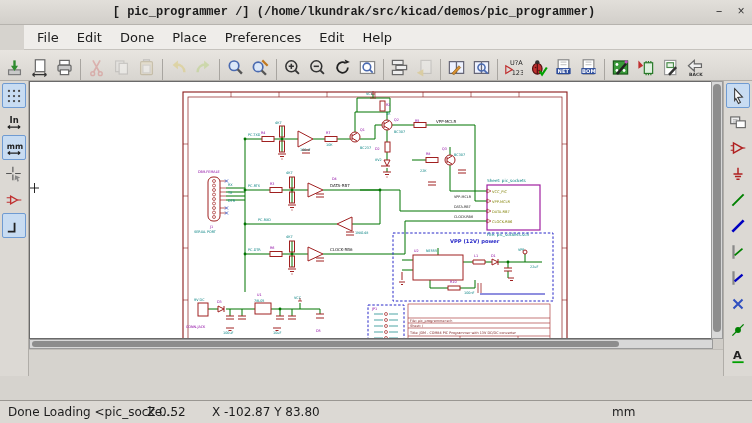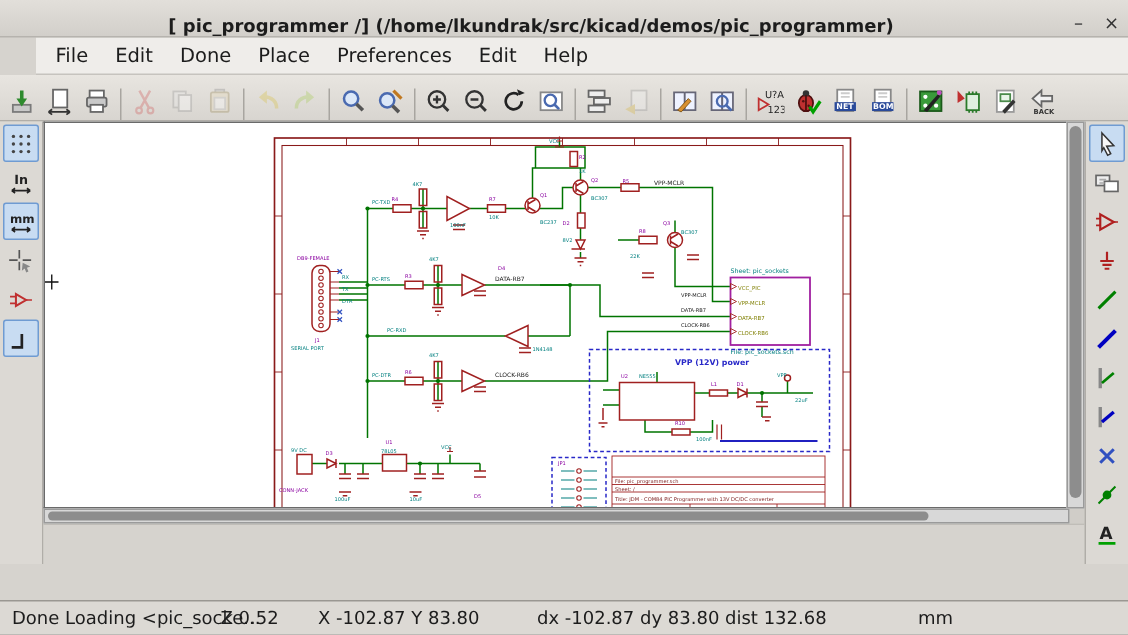--- a/index.html
+++ b/index.html
@@ -1,18 +1,18 @@
 <!DOCTYPE html>
 <html><head>
 <meta charset="utf-8">
 <style>
   html,body{margin:0;padding:0;background:#b8b5b0;font-family:"DejaVu Sans",sans-serif;}
   .window{width:752px;height:423px;background:#d6d3ce;display:flex;flex-direction:column;outline:1px solid #7a7a7a;overflow:hidden;}
   
-  .titlebar{height:24px;background:linear-gradient(#e2dfda,#d2cfca);border-bottom:1px solid #b6b3ae;display:flex;align-items:flex-end;position:relative;flex:0 0 24px;}
+  .titlebar{height:24px;background:linear-gradient(#e2dfda,#d2cfca);border-bottom:1px solid #b6b3ae;display:flex;align-items:center;position:relative;flex:0 0 24px;font-family:Liberation Mono, monospace;}
   .titlebar .title{flex:1;text-align:center;font-size:12px;font-weight:bold;color:#1c1c1c;white-space:nowrap;overflow:hidden;}
   .winbtn{width:22px;height:18px;text-align:center;font-size:12px;color:#333;line-height:18px;cursor:default;}
   
   .menubar{height:24px;background:#efedea;border-bottom:1px solid #c6c3be;display:flex;align-items:center;padding-left:4px;flex:0 0 24px;margin-left:24px;}
   .menu-item{padding:2px 9px;font-size:13px;color:#1c1c1c;}
   
   .toolbar{height:30px;background:linear-gradient(#e8e5e0,#d8d5d0);border-bottom:1px solid #b0ada8;display:flex;align-items:flex-end;padding:0 2px;flex:0 0 30px;}
   .tbtn{width:25px;height:26px;display:flex;align-items:center;justify-content:center;border:1px solid transparent;border-radius:2px;background:transparent;padding:0;}
   .tbtn svg{width:19px;height:19px;}
   .tbtn.disabled{opacity:.35;}
@@ -640,17 +640,16 @@
             <path d="M3 13.5h10" stroke="#00a000" stroke-width="1.6"></path>
           </svg>
         </button>
     </div>
   </div>
 
   <div class="statusbar">
     <span class="sb-msg">Done Loading &lt;pic_socke...</span>
     <span class="sb-zoom">Z 0.52</span>
     <span class="sb-xy">X -102.87 Y 83.80</span>
-    <span class="sb-delta">dx -102.87 dy 83.80 dist 132.68</span>
     <span class="sb-units">mm</span>
   </div>
 
 </div>
 
 </body></html>

